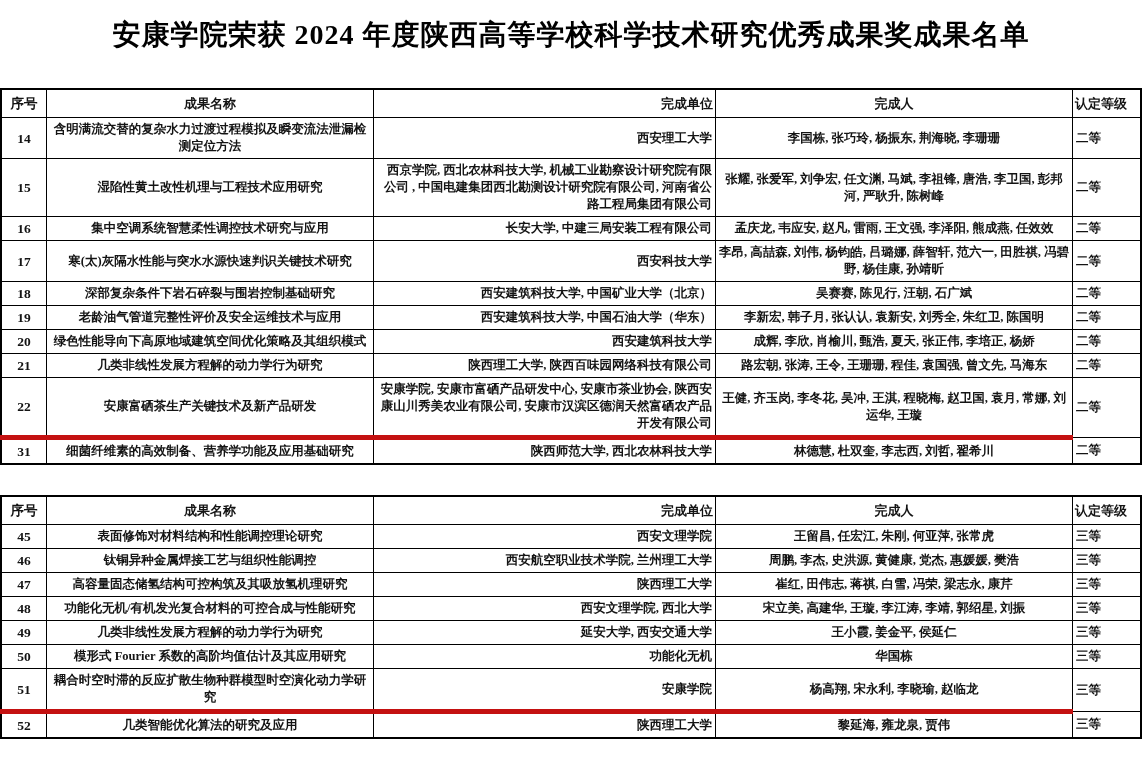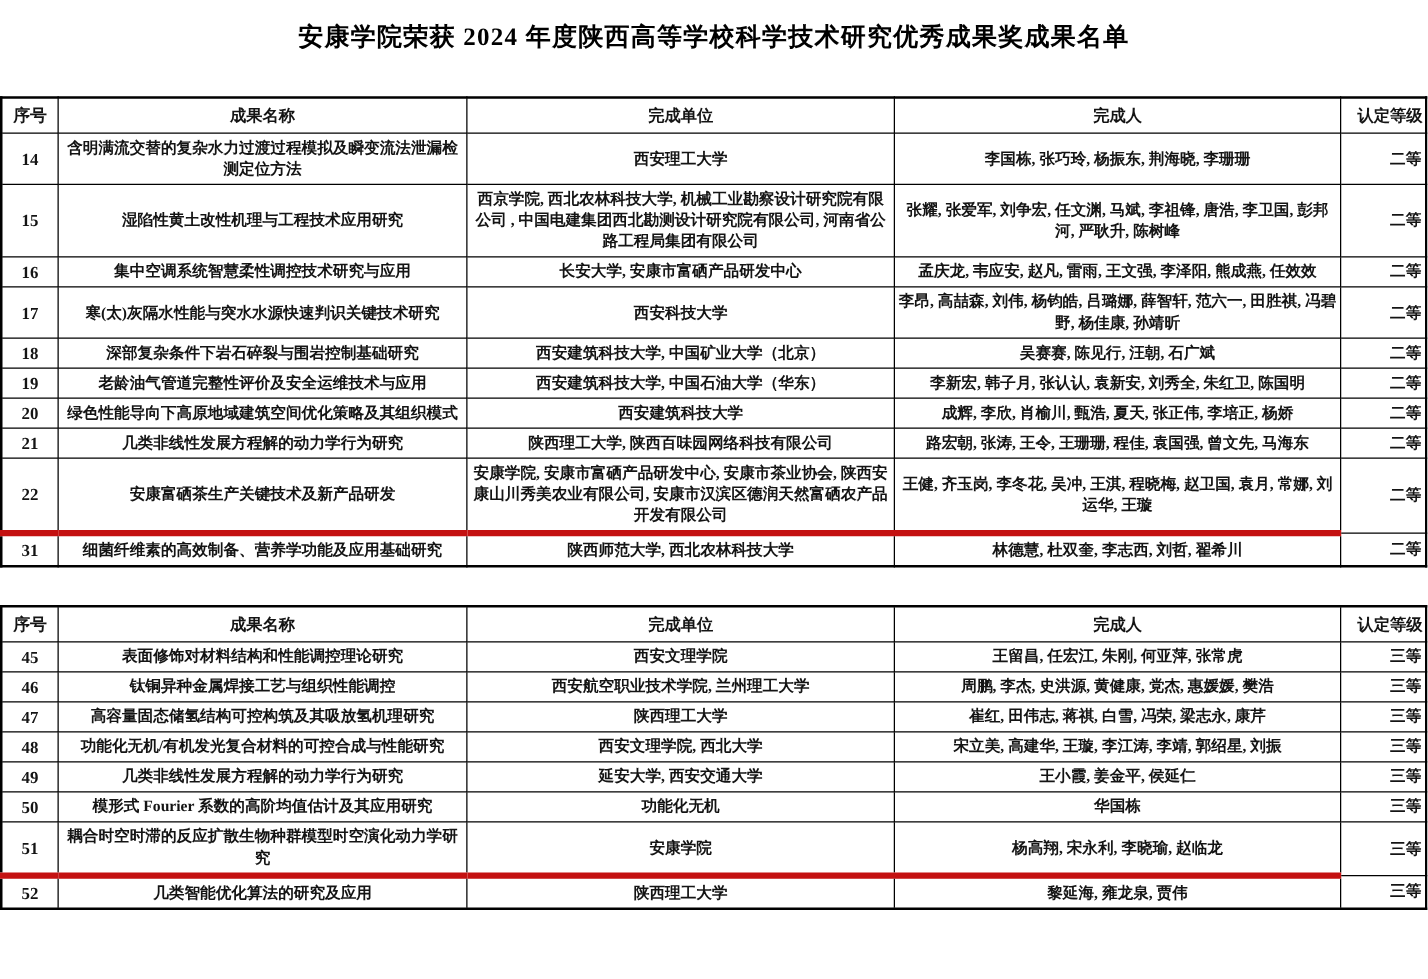--- a/index.html
+++ b/index.html
@@ -2,42 +2,42 @@
 <html><head>
 <meta charset="utf-8">
 <style>
   html,body{margin:0;padding:0;}
   body{
     width:1142px;height:783px;background:#ffffff;color:#141414;
     font-family:"Liberation Serif","DejaVu Serif",serif;
     overflow:hidden;
   }
   .page-title{
-    text-align:center;font-size:20px;font-weight:bold;color:#000;
+    text-align:center;font-size:28px;font-weight:bold;color:#000;
     margin:16px 0 34px 0;letter-spacing:1px;
   }
   table.results-table{
     border-collapse:collapse;table-layout:fixed;
     width:1126px;margin:0 auto 30px auto;
     border:2px solid #000;
   }
   .results-table th,.results-table td{
     border:1px solid #000;
     font-size:12.5px;line-height:17px;font-weight:bold;
     padding:3px 3px;vertical-align:middle;
     word-break:break-all;overflow-wrap:anywhere;
   }
   .results-table th{
     text-align:center;font-size:13px;padding:5px 2px;background:#fff;
   }
   .results-table th.no,  .results-table td.no  {width:40px;text-align:center;font-size:13.5px;}
   .results-table th.name,.results-table td.name{width:322px;text-align:center;}
-  .results-table th.unit,.results-table td.unit{width:337px;text-align:center;}
+  .results-table th.unit,.results-table td.unit{width:337px;text-align:right;}
   .results-table th.people,.results-table td.people{width:352px;text-align:center;}
-  .results-table th.grade,.results-table td.grade{width:63px;text-align:right;}
+  .results-table th.grade,.results-table td.grade{width:63px;text-align:left;}
   
   tr.hl td{border-bottom:5px solid #c41111;}
   tr.hl td.grade{border-bottom:1px solid #000;}
 </style>
 </head>
 <body>
 
 <div class="page">
 
   <h1 class="page-title">安康学院荣获 2024 年度陕西高等学校科学技术研究优秀成果奖成果名单</h1>
@@ -63,21 +63,21 @@
         <tr>
           <td class="no">15</td>
           <td class="name">湿陷性黄土改性机理与工程技术应用研究</td>
           <td class="unit">西京学院, 西北农林科技大学, 机械工业勘察设计研究院有限公司 , 中国电建集团西北勘测设计研究院有限公司, 河南省公路工程局集团有限公司</td>
           <td class="people">张耀, 张爱军, 刘争宏, 任文渊, 马斌, 李祖锋, 唐浩, 李卫国, 彭邦河, 严耿升, 陈树峰</td>
           <td class="grade">二等</td>
         </tr>
         <tr>
           <td class="no">16</td>
           <td class="name">集中空调系统智慧柔性调控技术研究与应用</td>
-          <td class="unit">长安大学, 安康市富硒产品研发中心</td>
+          <td class="unit">长安大学, 中建三局安装工程有限公司</td>
           <td class="people">孟庆龙, 韦应安, 赵凡, 雷雨, 王文强, 李泽阳, 熊成燕, 任效效</td>
           <td class="grade">二等</td>
         </tr>
         <tr>
           <td class="no">17</td>
           <td class="name">寒(太)灰隔水性能与突水水源快速判识关键技术研究</td>
           <td class="unit">西安科技大学</td>
           <td class="people">李昂, 高喆森, 刘伟, 杨钧皓, 吕璐娜, 薛智轩, 范六一, 田胜祺, 冯碧野, 杨佳康, 孙靖昕</td>
           <td class="grade">二等</td>
         </tr>

